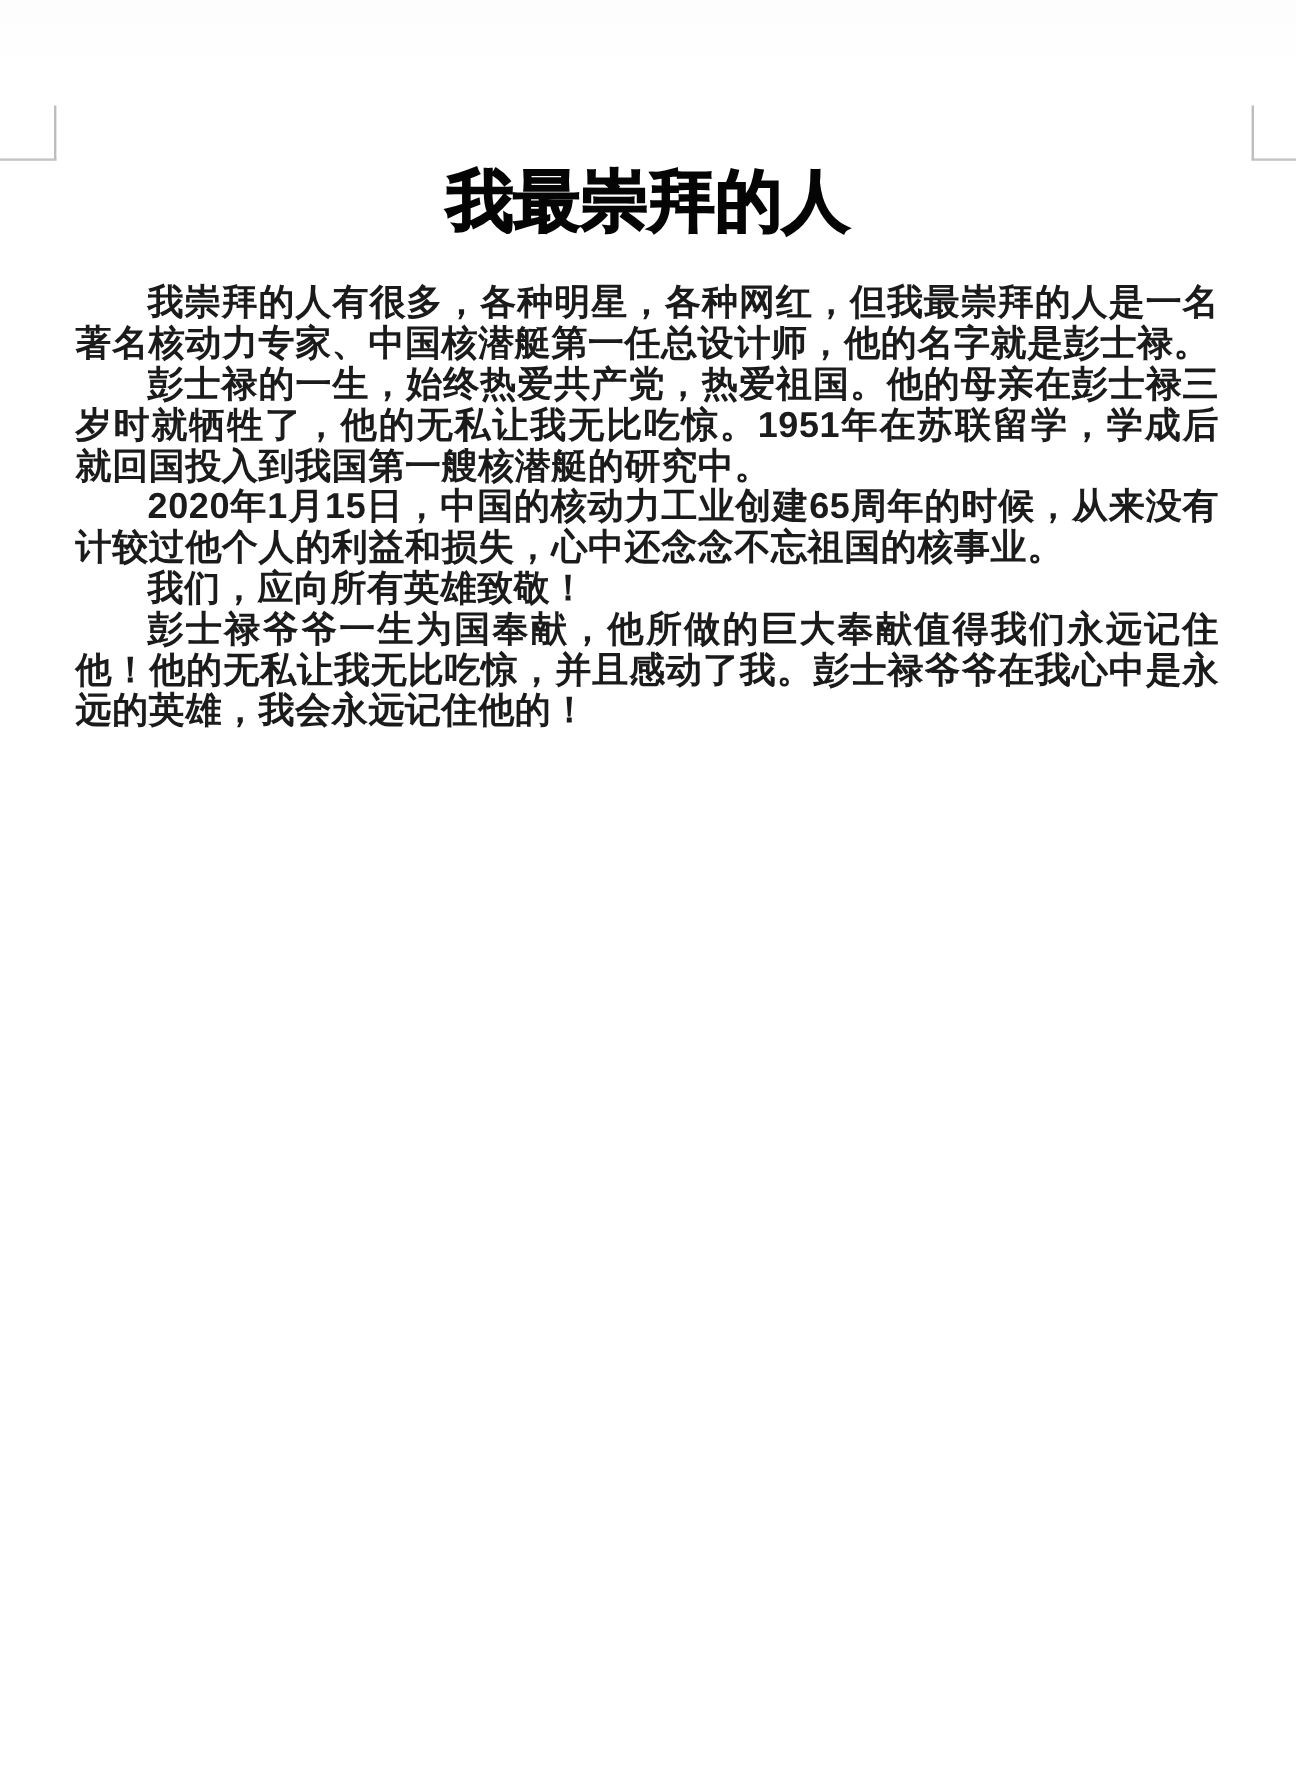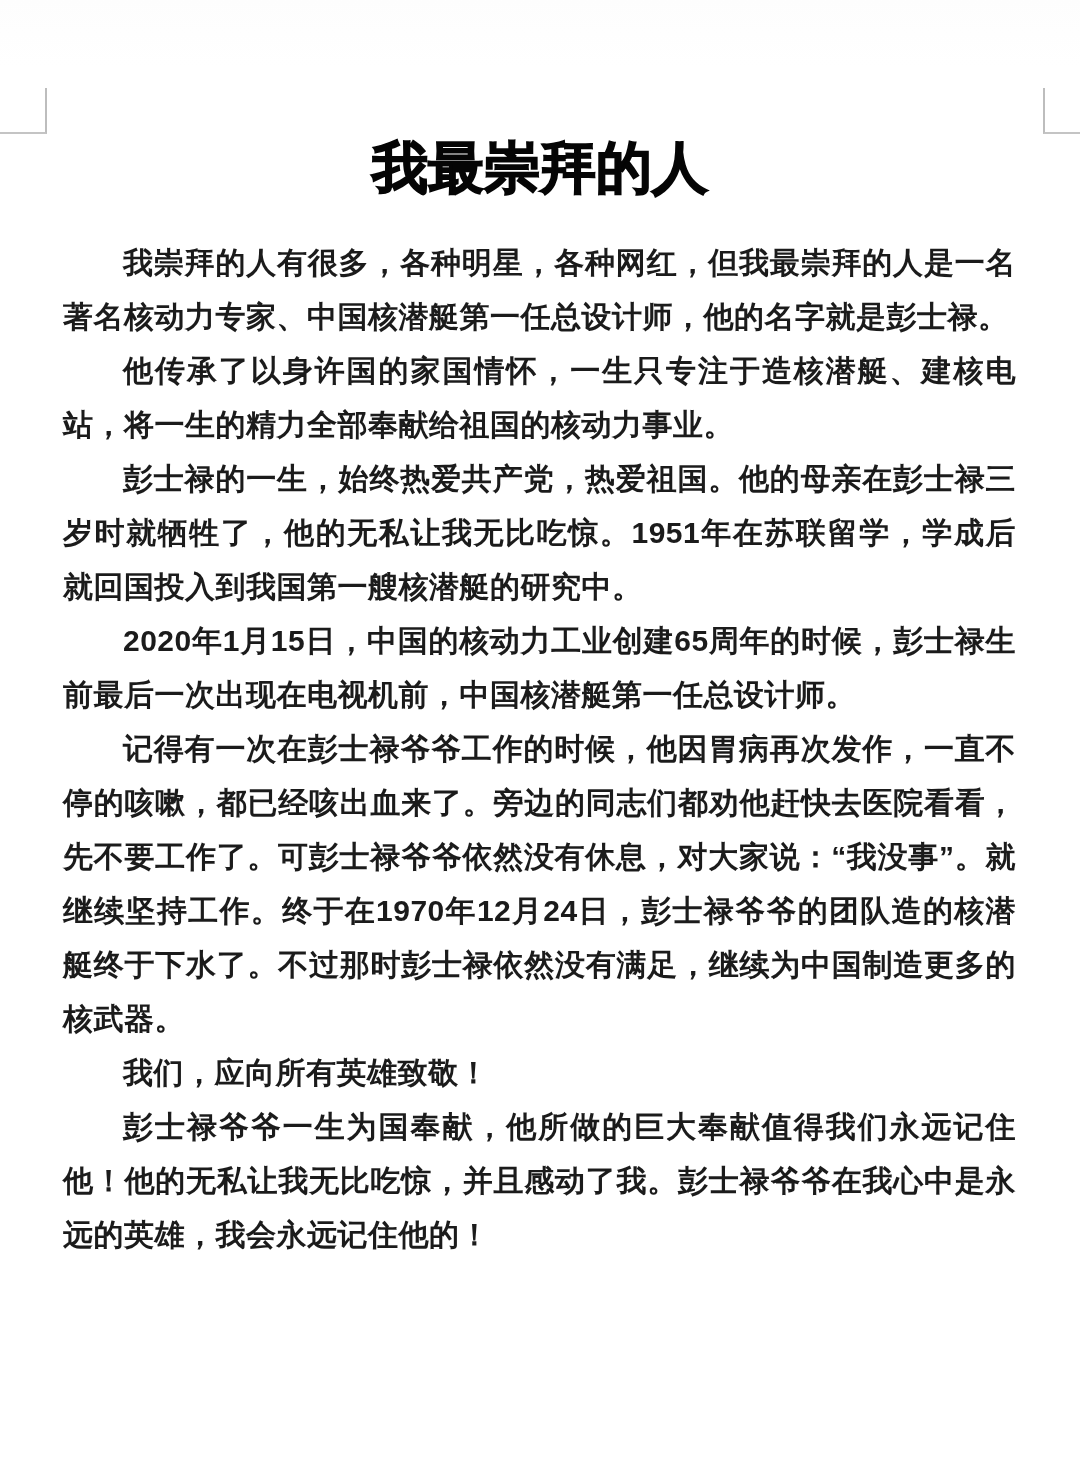--- a/index.html
+++ b/index.html
@@ -58,21 +58,21 @@
     position: absolute;
     left: 63px;
     top: 236px;
     width: 953px;
     color: #1b1b1b;
   }
   .essay-body p {
     margin: 0;
     padding: 0;
     font-size: 30px;
-    line-height: 54px;
+    line-height: 34px;
     font-weight: 600;
     text-align: justify;
     text-justify: inter-ideograph;
     text-indent: 2em;
     letter-spacing: 0.5px;
     word-break: break-all;
   }
 </style>
 </head>
 <body>
@@ -80,21 +80,19 @@
 <div class="page">
 
   <div class="crop-mark crop-tl"></div>
 
   <div class="crop-mark crop-tr"></div>
 
   <h1 class="doc-title">我最崇拜的人</h1>
 
   <div class="essay-body">
       <p>我崇拜的人有很多，各种明星，各种网红，但我最崇拜的人是一名著名核动力专家、中国核潜艇第一任总设计师，他的名字就是彭士禄。</p>
-      <p>他传承了以身许国的家国情怀，一生只专注于造核潜艇、建核电站，将一生的精力全部奉献给祖国的核动力事业。</p>
       <p>彭士禄的一生，始终热爱共产党，热爱祖国。他的母亲在彭士禄三岁时就牺牲了，他的无私让我无比吃惊。1951年在苏联留学，学成后就回国投入到我国第一艘核潜艇的研究中。</p>
-      <p>2020年1月15日，中国的核动力工业创建65周年的时候，彭士禄生前最后一次出现在电视机前，中国核潜艇第一任总设计师。</p>
-      <p>记得有一次在彭士禄爷爷工作的时候，他因胃病再次发作，一直不停的咳嗽，都已经咳出血来了。旁边的同志们都劝他赶快去医院看看，先不要工作了。可彭士禄爷爷依然没有休息，对大家说：“我没事”。就继续坚持工作。终于在1970年12月24日，彭士禄爷爷的团队造的核潜艇终于下水了。不过那时彭士禄依然没有满足，继续为中国制造更多的核武器。</p>
+      <p>2020年1月15日，中国的核动力工业创建65周年的时候，从来没有计较过他个人的利益和损失，心中还念念不忘祖国的核事业。</p>
       <p>我们，应向所有英雄致敬！</p>
       <p>彭士禄爷爷一生为国奉献，他所做的巨大奉献值得我们永远记住他！他的无私让我无比吃惊，并且感动了我。彭士禄爷爷在我心中是永远的英雄，我会永远记住他的！</p>
     </div>
 
 </div>
 
 </body></html>

